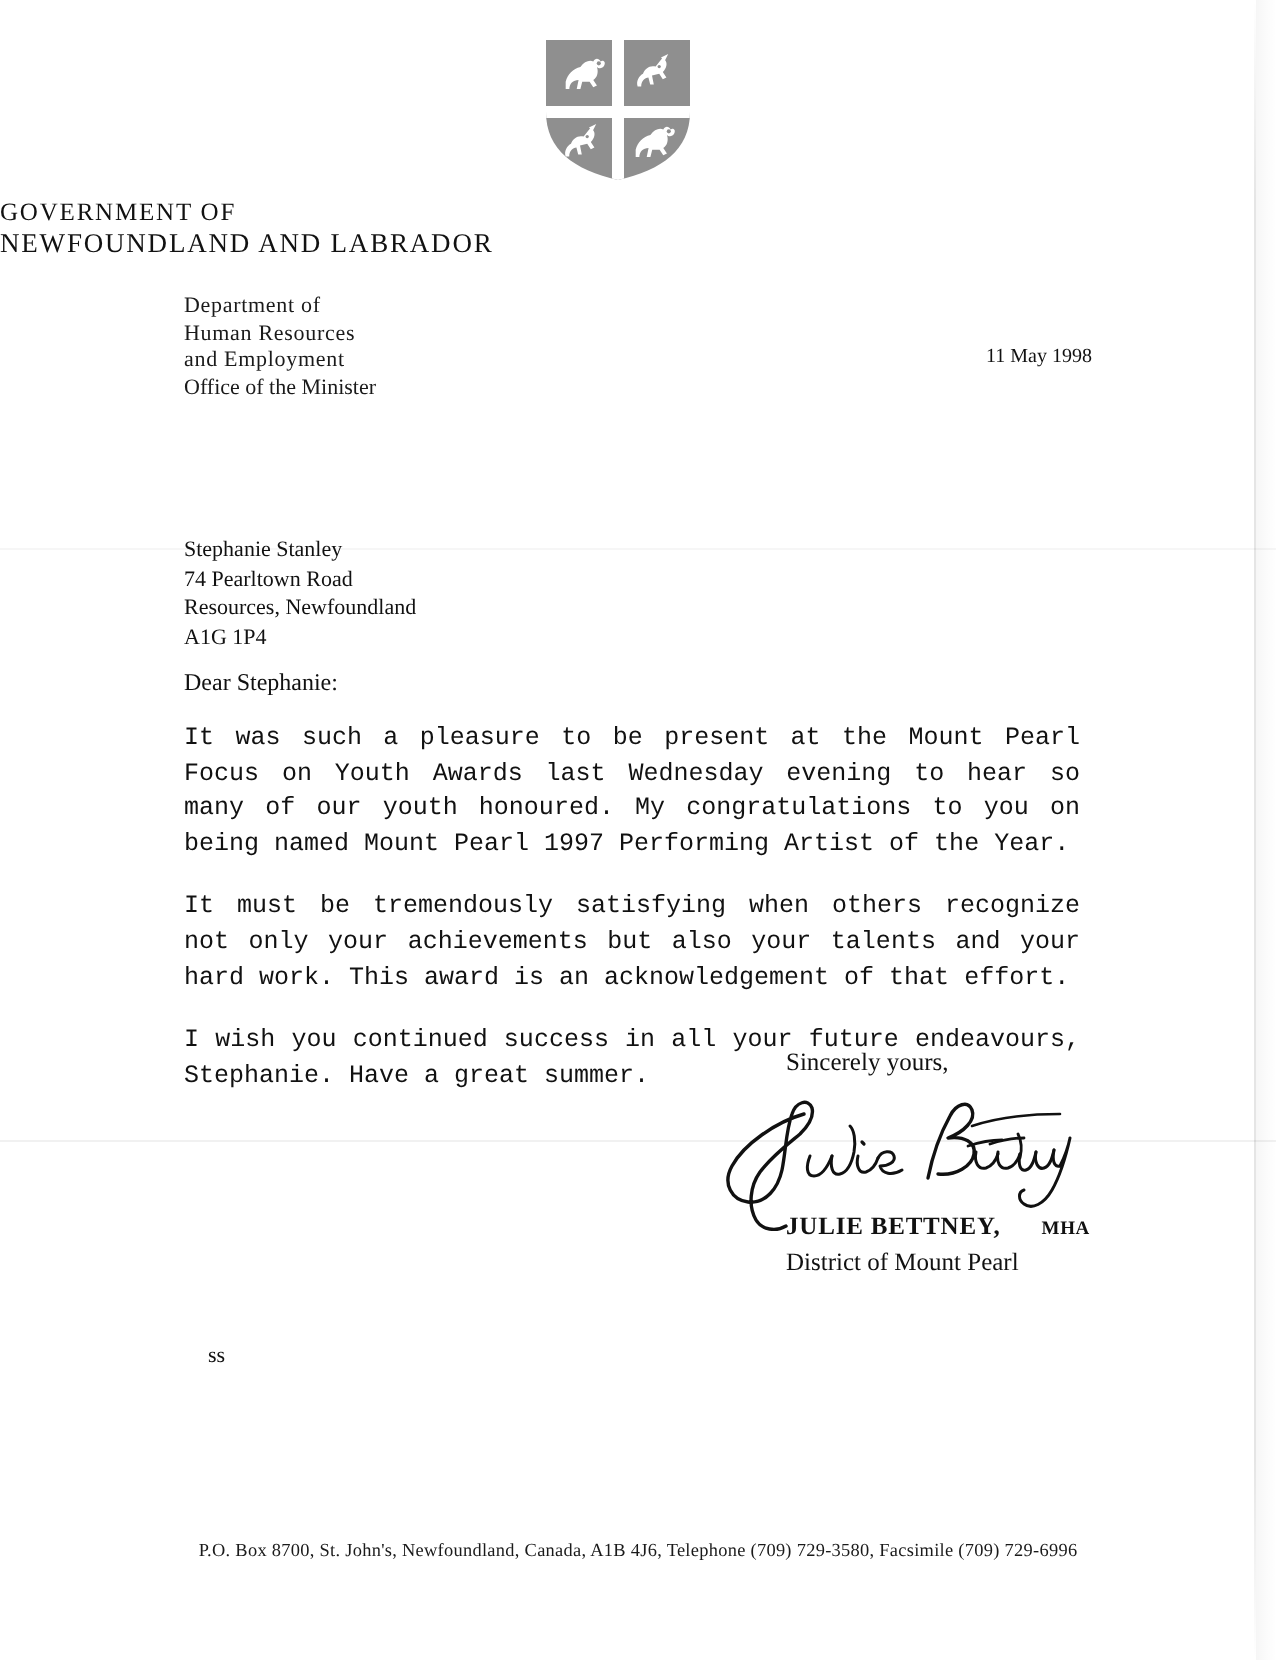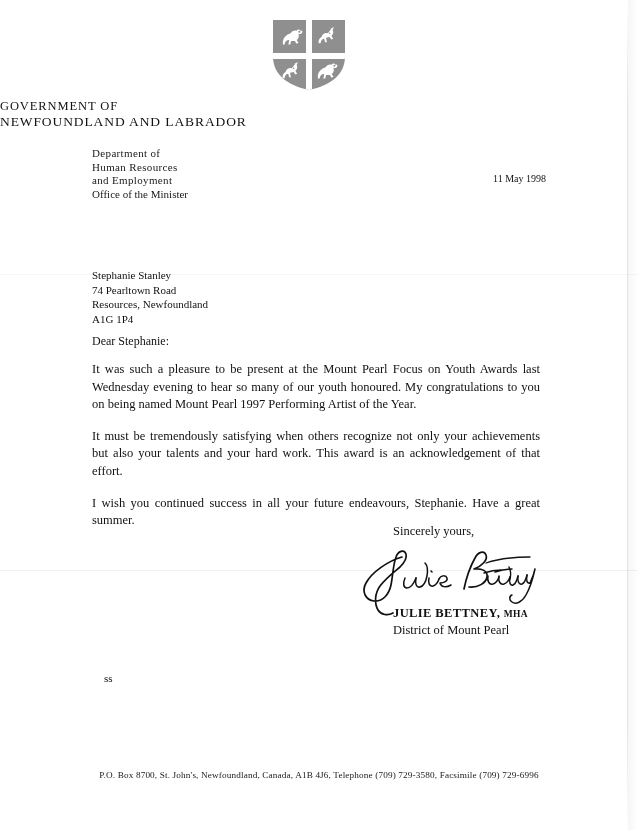--- a/index.html
+++ b/index.html
@@ -113,20 +113,21 @@
     top: 334px;
     font-size: 12px;
   }
   .body-text {
     position: absolute;
     left: 92px;
     top: 361px;
     width: 448px;
     font-size: 12.5px;
     line-height: 17.6px;
+    font-family: Liberation Mono, monospace;
   }
   .body-text p {
     margin: 0 0 14px 0;
     text-align: justify;
     text-justify: inter-word;
   }
   .body-text p:last-child { margin-bottom: 16px; }
 
   
   .closing {
@@ -150,20 +151,21 @@
     font-size: 12.5px;
     line-height: 15.5px;
   }
   .signer .name {
     font-weight: bold;
     letter-spacing: 0.4px;
   }
   .signer .name .post {
     font-size: 9.5px;
     letter-spacing: 0.3px;
+    margin-left: 17px;
   }
   .signer .riding {
     font-weight: normal;
   }
 
   
   .initials {
     position: absolute;
     left: 104px;
     top: 672px;

